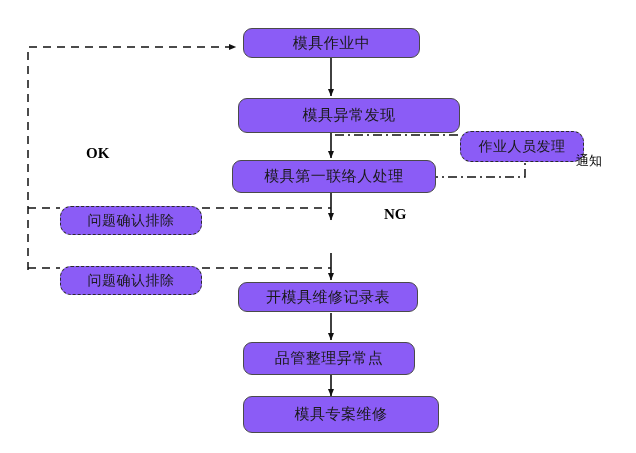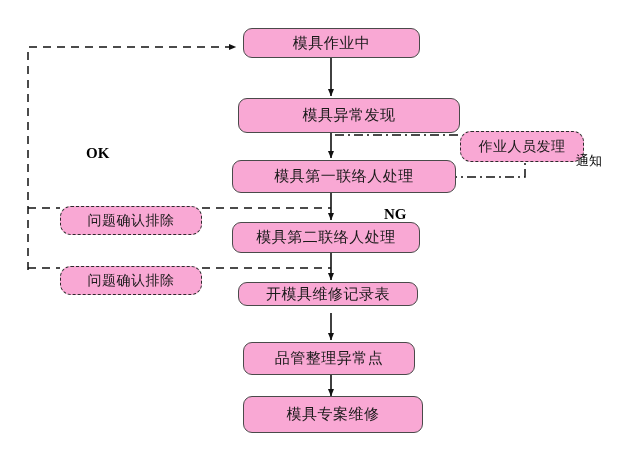--- a/index.html
+++ b/index.html
@@ -22,21 +22,21 @@
     width: 636px;
     height: 453px;
     pointer-events: none;
   }
   .node {
     position: absolute;
     box-sizing: border-box;
     display: flex;
     align-items: center;
     justify-content: center;
-    background: #f9a8d4;
+    background: #8b5cf6;
     color: #1a1a1a;
     font-size: 15px;
     letter-spacing: 0.5px;
     white-space: nowrap;
   }
   .node.solid {
     border: 1.3px solid #4a4a4a;
     border-radius: 9px;
   }
   .node.dashed {
@@ -99,37 +99,34 @@
   </svg>
 
   <div class="node solid" style="left:243px; top:28px; width:177px; height:30px;">
     <span>模具作业中</span>
   </div>
 
   <div class="node solid" style="left:238px; top:98px; width:222px; height:35px;">
     <span>模具异常发现</span>
   </div>
 
-  <div class="node solid" style="left:232px; top:160px; width:224px; height:33px;">
+  <div class="node solid" style="left:232px; top:160px; width:204px; height:33px;">
     <span>模具第一联络人处理</span>
   </div>
 
-  <div class="node solid" style="left:232px; top:222px; width:188px; height:31px;">
-    <span>模具第二联络人处理</span>
-  </div>
 
-  <div class="node solid" style="left:238px; top:282px; width:180px; height:24px;">
+  <div class="node solid" style="left:238px; top:282px; width:180px; height:30px;">
     <span>开模具维修记录表</span>
   </div>
 
   <div class="node solid" style="left:243px; top:342px; width:172px; height:33px;">
     <span>品管整理异常点</span>
   </div>
 
-  <div class="node solid" style="left:243px; top:396px; width:180px; height:37px;">
+  <div class="node solid" style="left:243px; top:396px; width:196px; height:37px;">
     <span>模具专案维修</span>
   </div>
 
   <div class="node dashed" style="left:460px; top:119px; width:124px; height:31px;">
     <span>作业人员发理</span>
   </div>
 
   <div class="node dashed" style="left:60px; top:194px; width:142px; height:29px;">
     <span>问题确认排除</span>
   </div>

